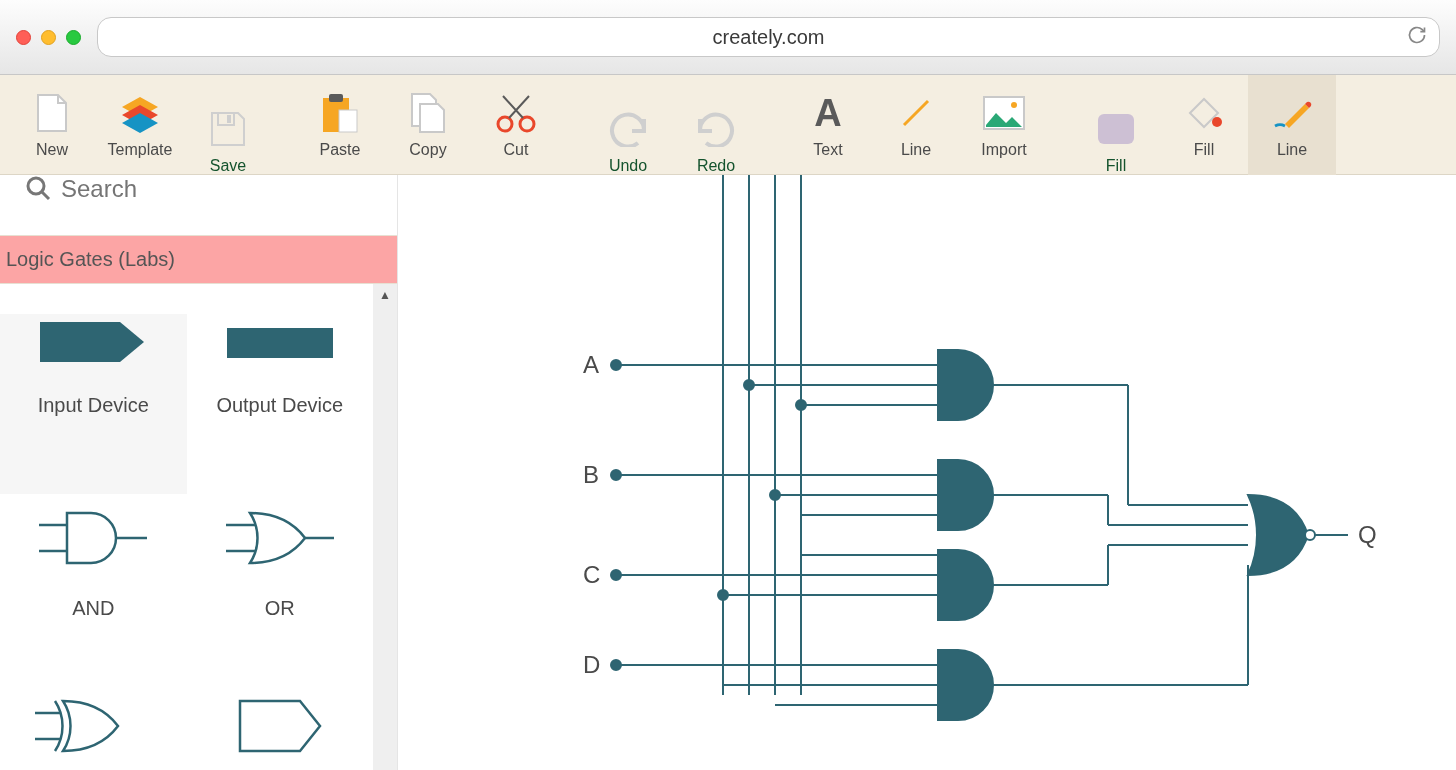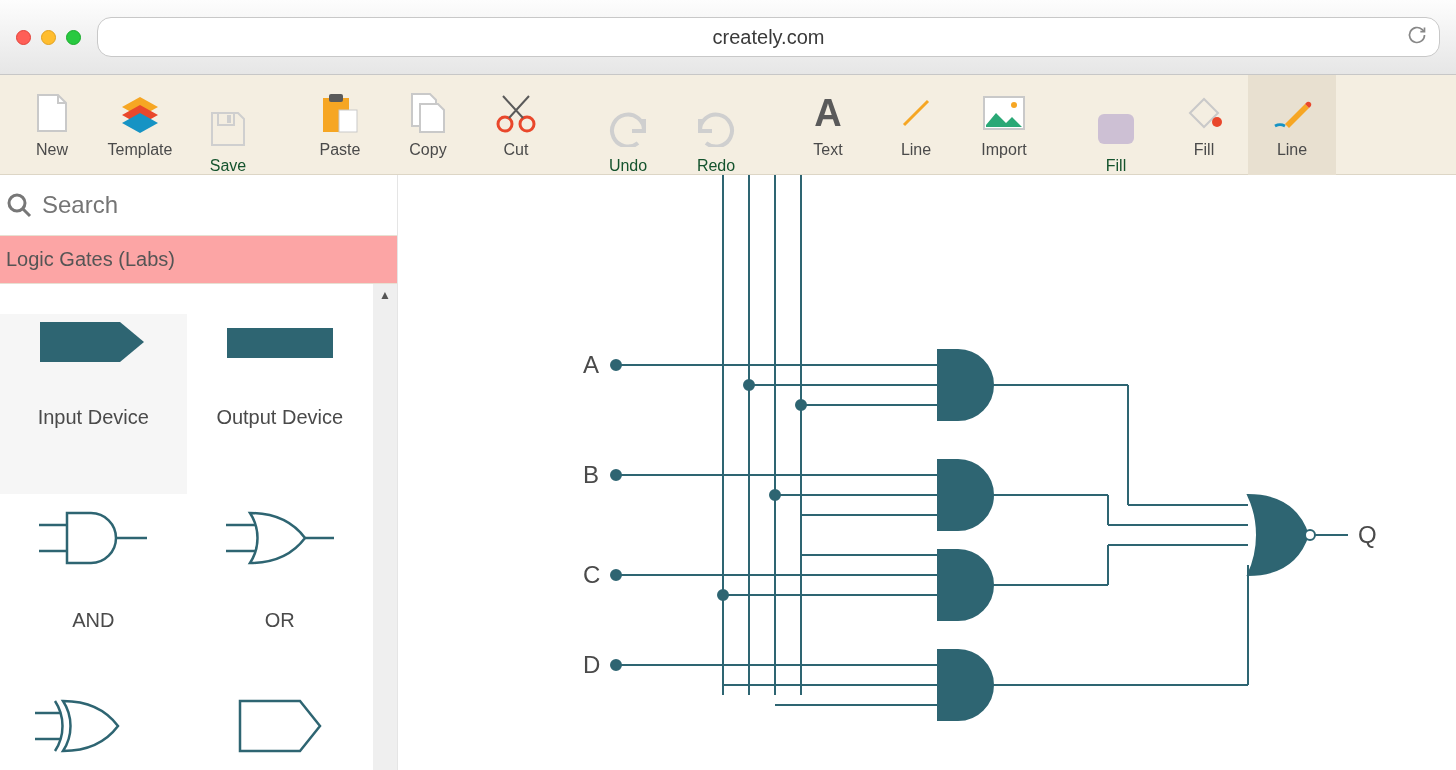--- a/index.html
+++ b/index.html
@@ -22,27 +22,27 @@
 .tbtn.disabled { color:#14532d;margin-top:32px; }
 .tbtn.active { background:#e8e0d0; }
 .tbtn .ico { height:44px; display:flex; align-items:center; justify-content:center; }
 .sep { width:24px; }
 
 
 .workspace { display:flex; height:595px; }
 
 
 .sidebar { width:398px; background:#fff; border-right:1px solid #e5e5e5; display:flex; flex-direction:column; }
-.searchbar { height:60px; display:flex; align-items:center; padding:0 6px; }
+.searchbar { height:60px; display:flex; align-items:flex-start; padding:0 25px; }
 .searchbar svg { margin-right:10px; }
 .searchbar input { flex:1; border:none; outline:none; font-size:24px; color:#777; background:transparent; }
 .section-hdr { background:#fca5a5; padding:12px 6px; font-size:20px; color:#555; border-top:1px solid #e7e0d2; border-bottom:1px solid #e7e0d2; }
 .shapes { flex:1; display:flex; position:relative; }
 .shapes-grid{ flex:1; display:grid; grid-template-columns:1fr 1fr; padding-top:30px; }
-.shape-cell{ height:180px; display:flex; flex-direction:column; align-items:center; justify-content:flex-start; gap:36px; }
+.shape-cell{ height:180px; display:flex; flex-direction:column; align-items:center; justify-content:flex-start; gap:24px; }
 .shape-cell .lbl{ font-size:20px; color:#4a4a4a; }
 .shape-cell.sel{ background:#f6f6f6; }
 .scroll-track{ width:24px; background:#efefef; position:relative; }
 .scroll-arrow{ position:absolute; top:4px; left:0; right:0; text-align:center; color:#555; font-size:12px; }
 
 
 .canvas { flex:1; position:relative; background:#fff; }
 .canvas svg { position:absolute; inset:0; }
 .clabel{ font-size:24px; fill:#4a4a4a; font-family:inherit; }
 </style>

